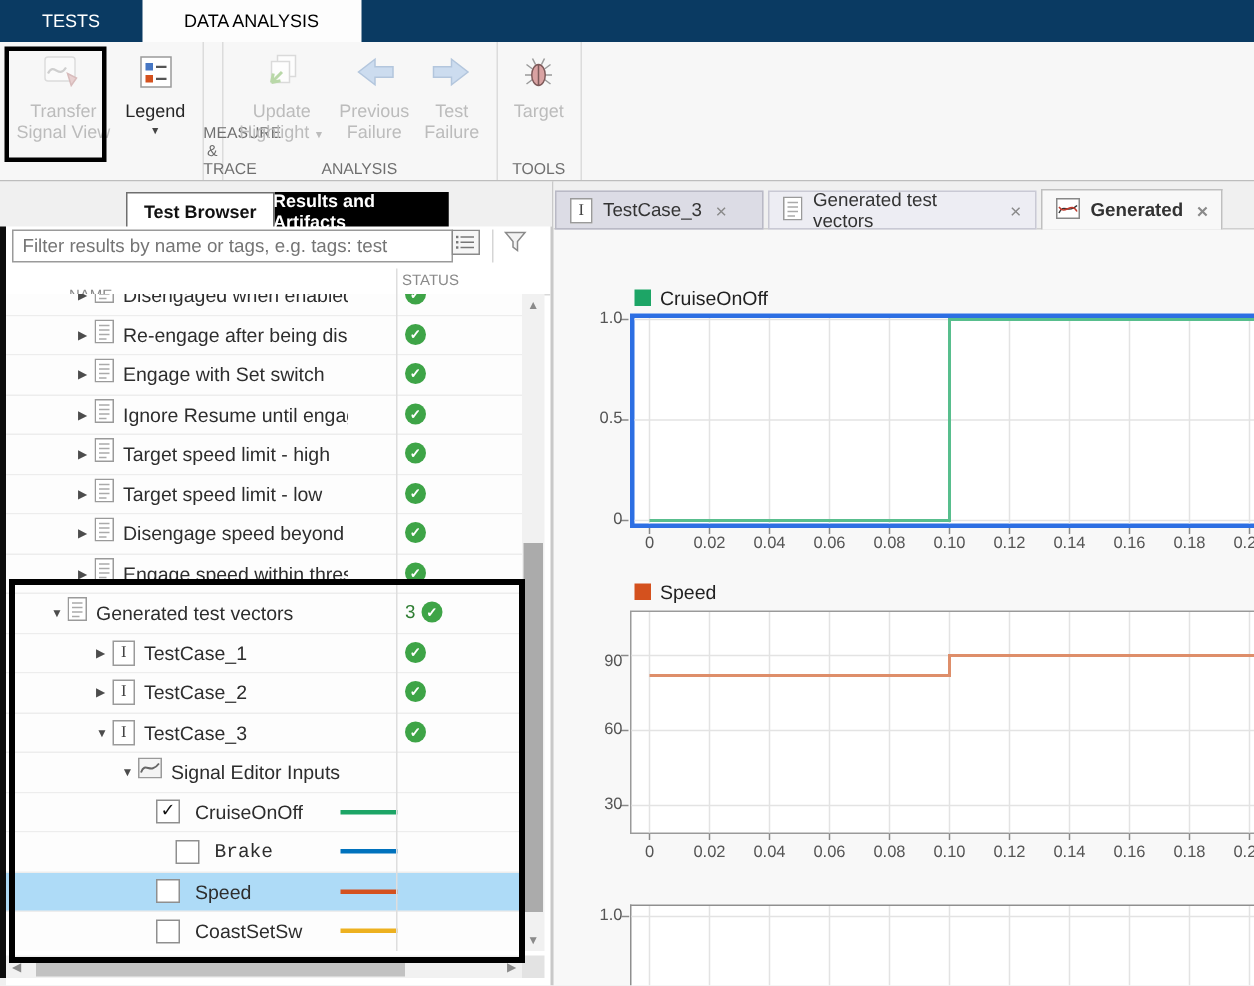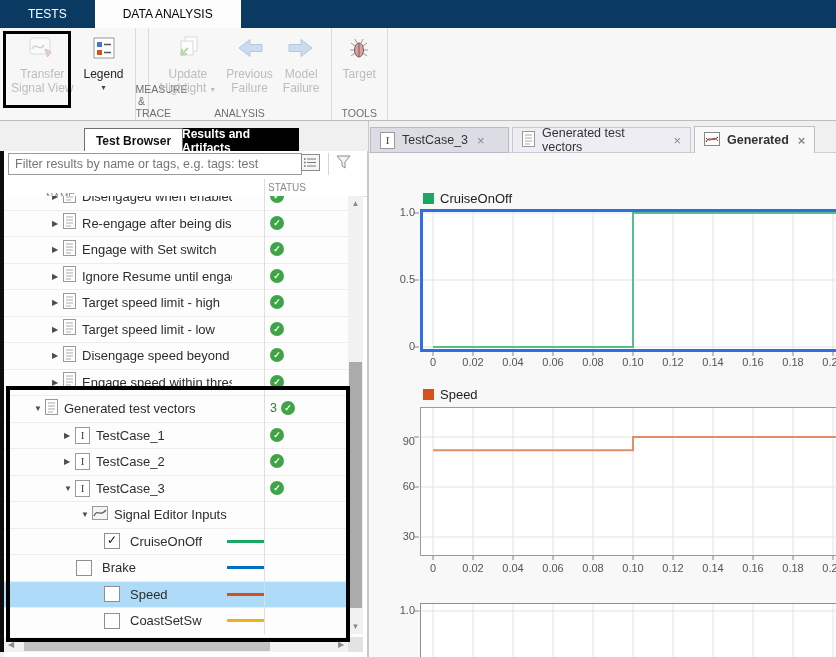--- a/index.html
+++ b/index.html
@@ -142,21 +142,21 @@
         </div>
         <div class="lbl">Previous</div>
         <div class="lbl">Failure</div>
       </div>
       <div class="tbtn disabled">
         <div class="ic">
           <span><svg width="26" height="20">
               <path d="M1 6.5 h12 v-5 l11 8.5 -11 8.5 v-5 h-12 z" fill="#ccdcef" stroke="#b3c6dd"></path>
             </svg></span>
         </div>
-        <div class="lbl">Model</div>
+        <div class="lbl">Test</div>
         <div class="lbl">Failure</div>
       </div>
       <div class="tgroup-label">ANALYSIS</div>
     </div>
     <div class="tgroup">
       <div class="tbtn disabled">
         <div class="ic">
           <span><svg width="22" height="21">
               <g stroke="#9a9a9a" stroke-width="1" fill="none">
                 <line x1="7" y1="9" x2="3" y2="6"></line>
@@ -391,21 +391,21 @@
               <path d="M2 10 C5 2,8 12,14 4" fill="none" stroke="#666" stroke-width="1.3"></path>
             </svg></span>
         </span>
         <span class="t-label">Signal Editor Inputs</span>
       </div>
       <div class="trow" style="padding-left: 100px;">
         <span class="t-check">✓</span>
         <span class="t-label">CruiseOnOff</span>
         <span class="t-swatch" style="background: rgb(29, 165, 102);"></span>
       </div>
-      <div class="trow" style="padding-left: 72px;">
+      <div class="trow" style="padding-left: 113px; font-family: Liberation Mono, monospace;">
         <span class="t-check"></span>
         <span class="t-label">Brake</span>
         <span class="t-swatch" style="background: rgb(0, 114, 189);"></span>
       </div>
       <div class="trow sel" style="padding-left: 100px;">
         <span class="t-check"></span>
         <span class="t-label">Speed</span>
         <span class="t-swatch" style="background: rgb(212, 81, 30);"></span>
       </div>
       <div class="trow" style="padding-left: 100px;">

